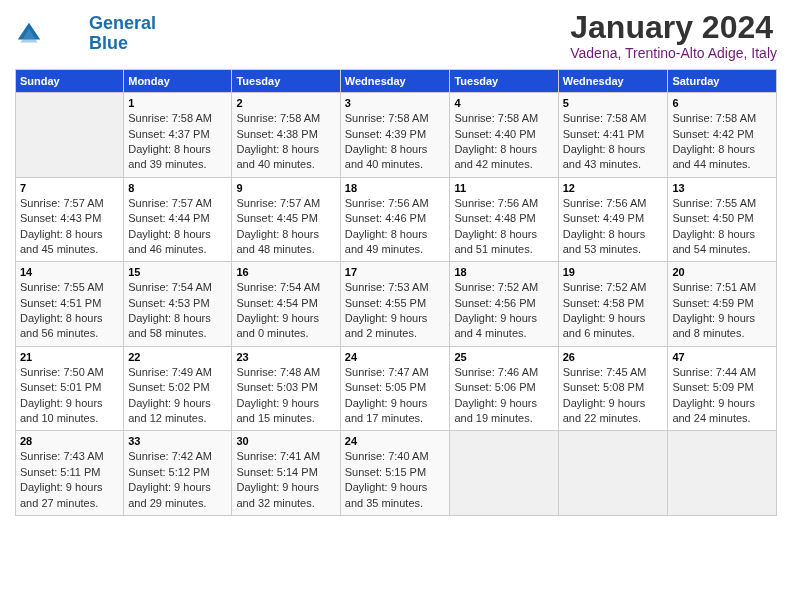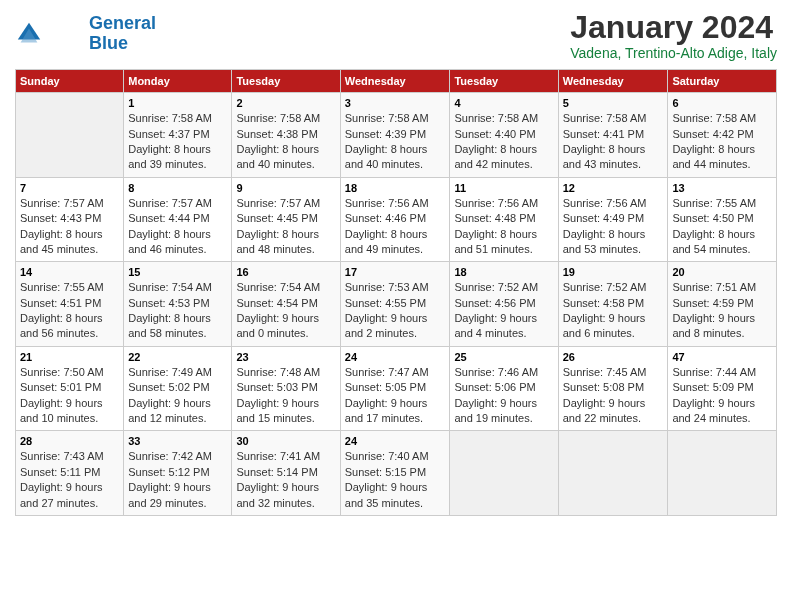--- a/index.html
+++ b/index.html
@@ -43,29 +43,29 @@
       margin-left: 24px;
     }
     .month-title {
       font-size: 32px;
       font-weight: bold;
       color: #333;
       line-height: 1.1;
     }
     .location-title {
       font-size: 14px;
-      color: #15803d;
+      color: #701a75;
     }
     table {
       width: 100%;
       border-collapse: collapse;
       font-size: 10px;
     }
     thead tr th {
-      background-color: #b91c1c;
+      background-color: #1d4ed8;
       color: #fff;
       padding: 5px 4px;
       text-align: left;
       font-size: 11px;
       font-weight: bold;
       border: 1px solid #ccc;
     }
     tbody tr td {
       border: 1px solid #ccc;
       padding: 4px 4px;

